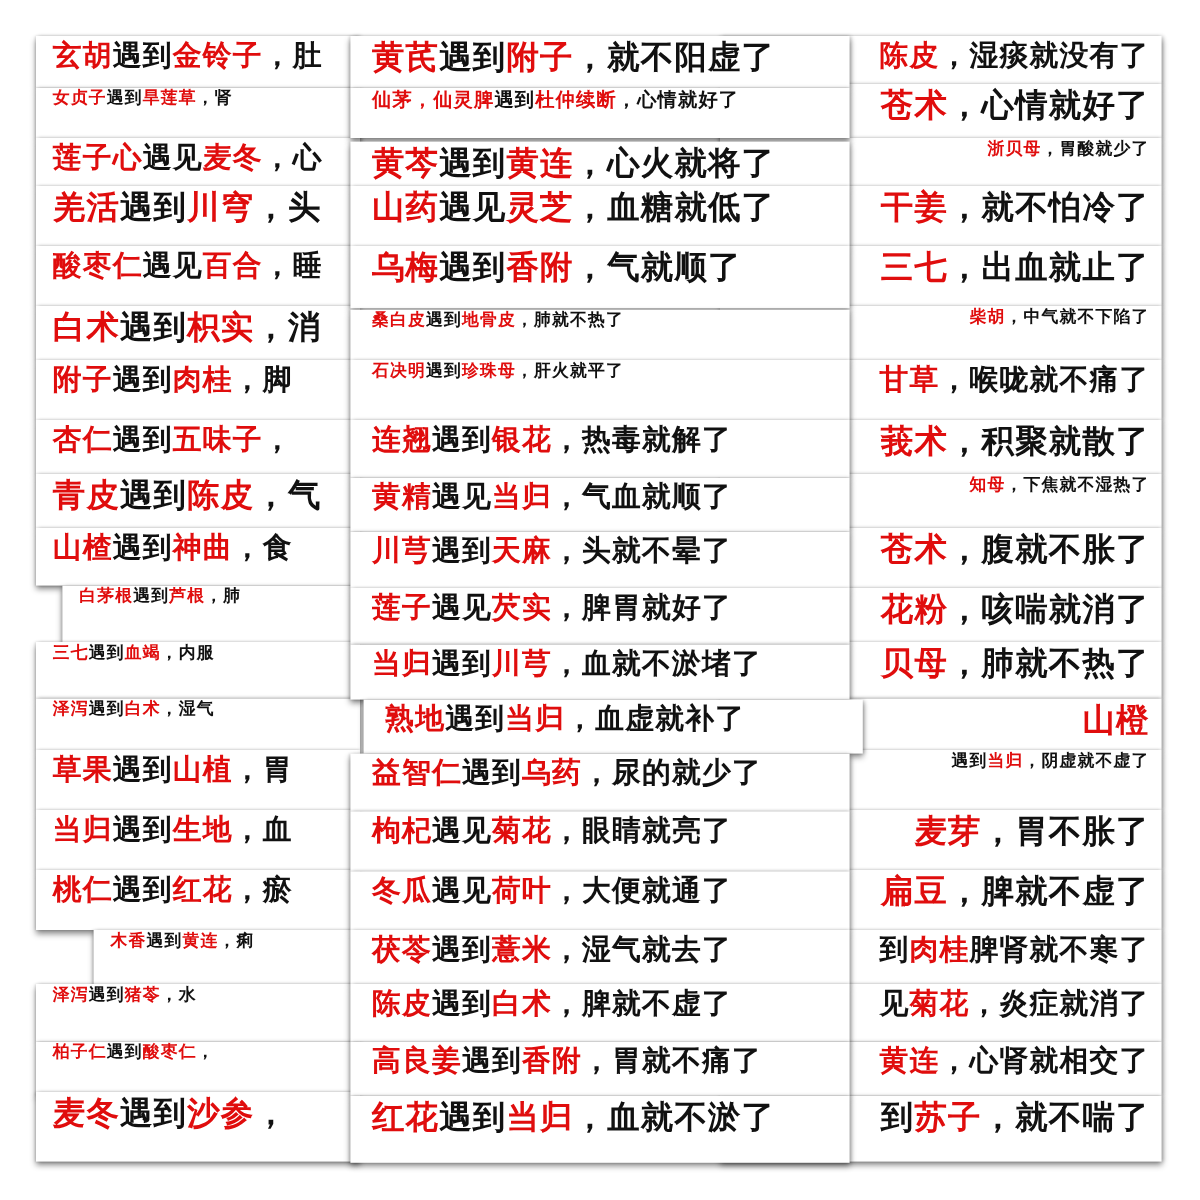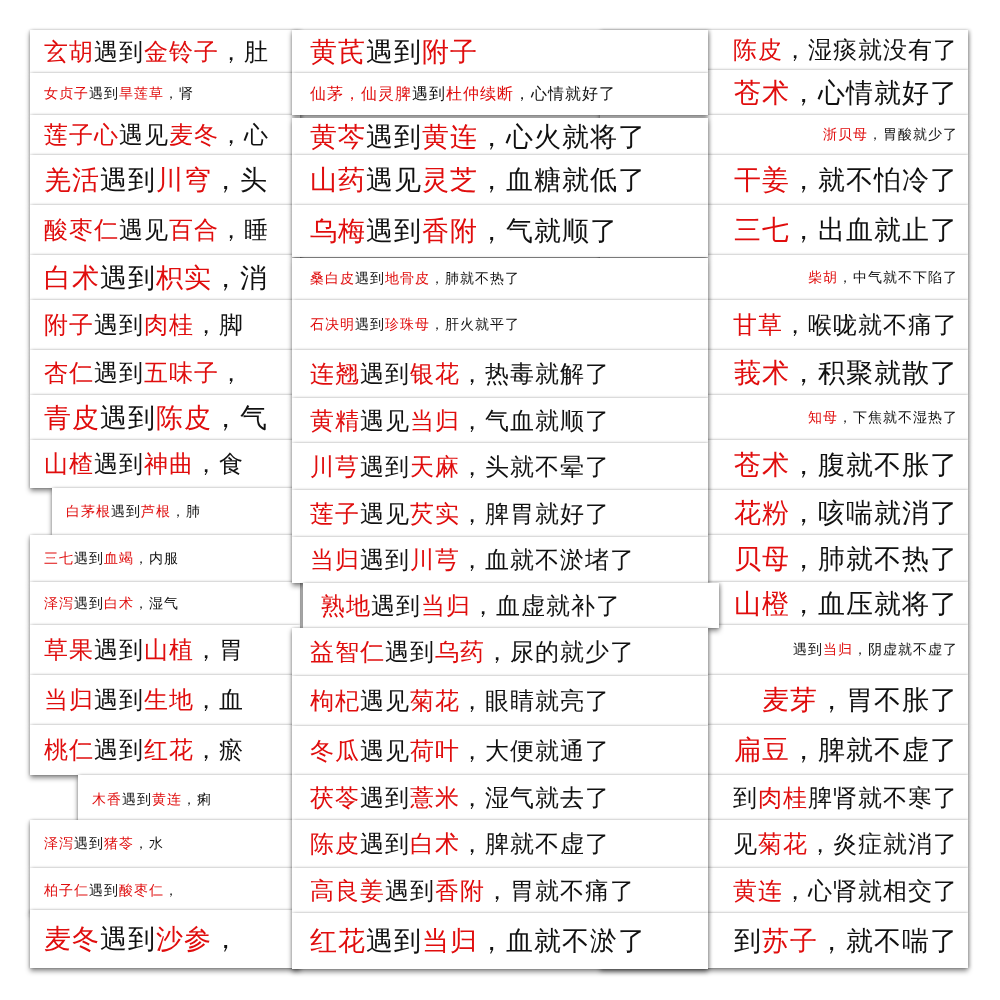--- a/index.html
+++ b/index.html
@@ -4,21 +4,21 @@
 <style>
   html, body { margin:0; padding:0; }
   body { width:1000px; height:1000px; background:#ffffff; position:relative; overflow:hidden;
          font-family:"DejaVu Sans", "Liberation Sans", sans-serif; }
   .col { position:absolute; top:0; height:1000px; }
   .col-left { left:0; width:1000px; z-index:1; }
   .col-right { left:0; width:1000px; z-index:2; }
   .col-mid { left:0; width:1000px; z-index:3; }
   .strip { position:absolute; background:#ffffff; white-space:nowrap; overflow:hidden;
            box-shadow: 0 3px 5px rgba(0,0,0,0.45), 2px 0 3px rgba(0,0,0,0.18), -1px 0 2px rgba(0,0,0,0.12);
-           display:flex; align-items:center; box-sizing:border-box; font-weight:normal; letter-spacing:1px; }
+           display:flex; align-items:flex-start; box-sizing:border-box; font-weight:bold; letter-spacing:1px; }
   .strip .r { color:#e00d0d; }
   .strip .k { color:#111111; }
   .col-left .strip { left:30px; width:270px; padding-left:14px; }
   .col-mid .strip { left:292px; width:416px; padding-left:18px; }
   .col-right .strip { left:600px; width:368px; justify-content:flex-end; padding-right:10px; }
   .s-big { font-size:27px; }
   .s-mid { font-size:24px; }
   .s-sm { font-size:14px; }
   .s-xs { font-size:16px; }
 </style>
@@ -191,21 +191,20 @@
     <div class="strip s-big" style="top: 490px; height: 45px;">
       <span class="r">花粉</span>
       <span class="k">，咳喘就消了</span>
     </div>
     <div class="strip s-big" style="top: 535px; height: 47px;">
       <span class="r">贝母</span>
       <span class="k">，肺就不热了</span>
     </div>
     <div class="strip s-big" style="top: 582px; height: 43px;">
       <span class="r">山橙</span>
-      <span class="k">，血压就将了</span>
     </div>
     <div class="strip s-sm" style="top: 625px; height: 50px;">
       <span class="k">遇到</span>
       <span class="r">当归</span>
       <span class="k">，阴虚就不虚了</span>
     </div>
     <div class="strip s-big" style="top: 675px; height: 50px;">
       <span class="r">麦芽</span>
       <span class="k">，胃不胀了</span>
     </div>
@@ -231,20 +230,21 @@
       <span class="k">到</span>
       <span class="r">苏子</span>
       <span class="k">，就不喘了</span>
     </div>
   </div>
 <div class="col col-mid" id="col-mid">
     <div class="strip s-big" style="top: 30px; height: 43px;">
       <span class="r">黄芪</span>
       <span class="k">遇到</span>
       <span class="r">附子</span>
+      <span class="k">，就不阳虚了</span>
     </div>
     <div class="strip s-xs" style="top: 73px; height: 42px;">
       <span class="r">仙茅，仙灵脾</span>
       <span class="k">遇到</span>
       <span class="r">杜仲续断</span>
       <span class="k">，心情就好了</span>
     </div>
     <div class="strip s-big" style="top: 118px; height: 37px;">
       <span class="r">黄芩</span>
       <span class="k">遇到</span>

